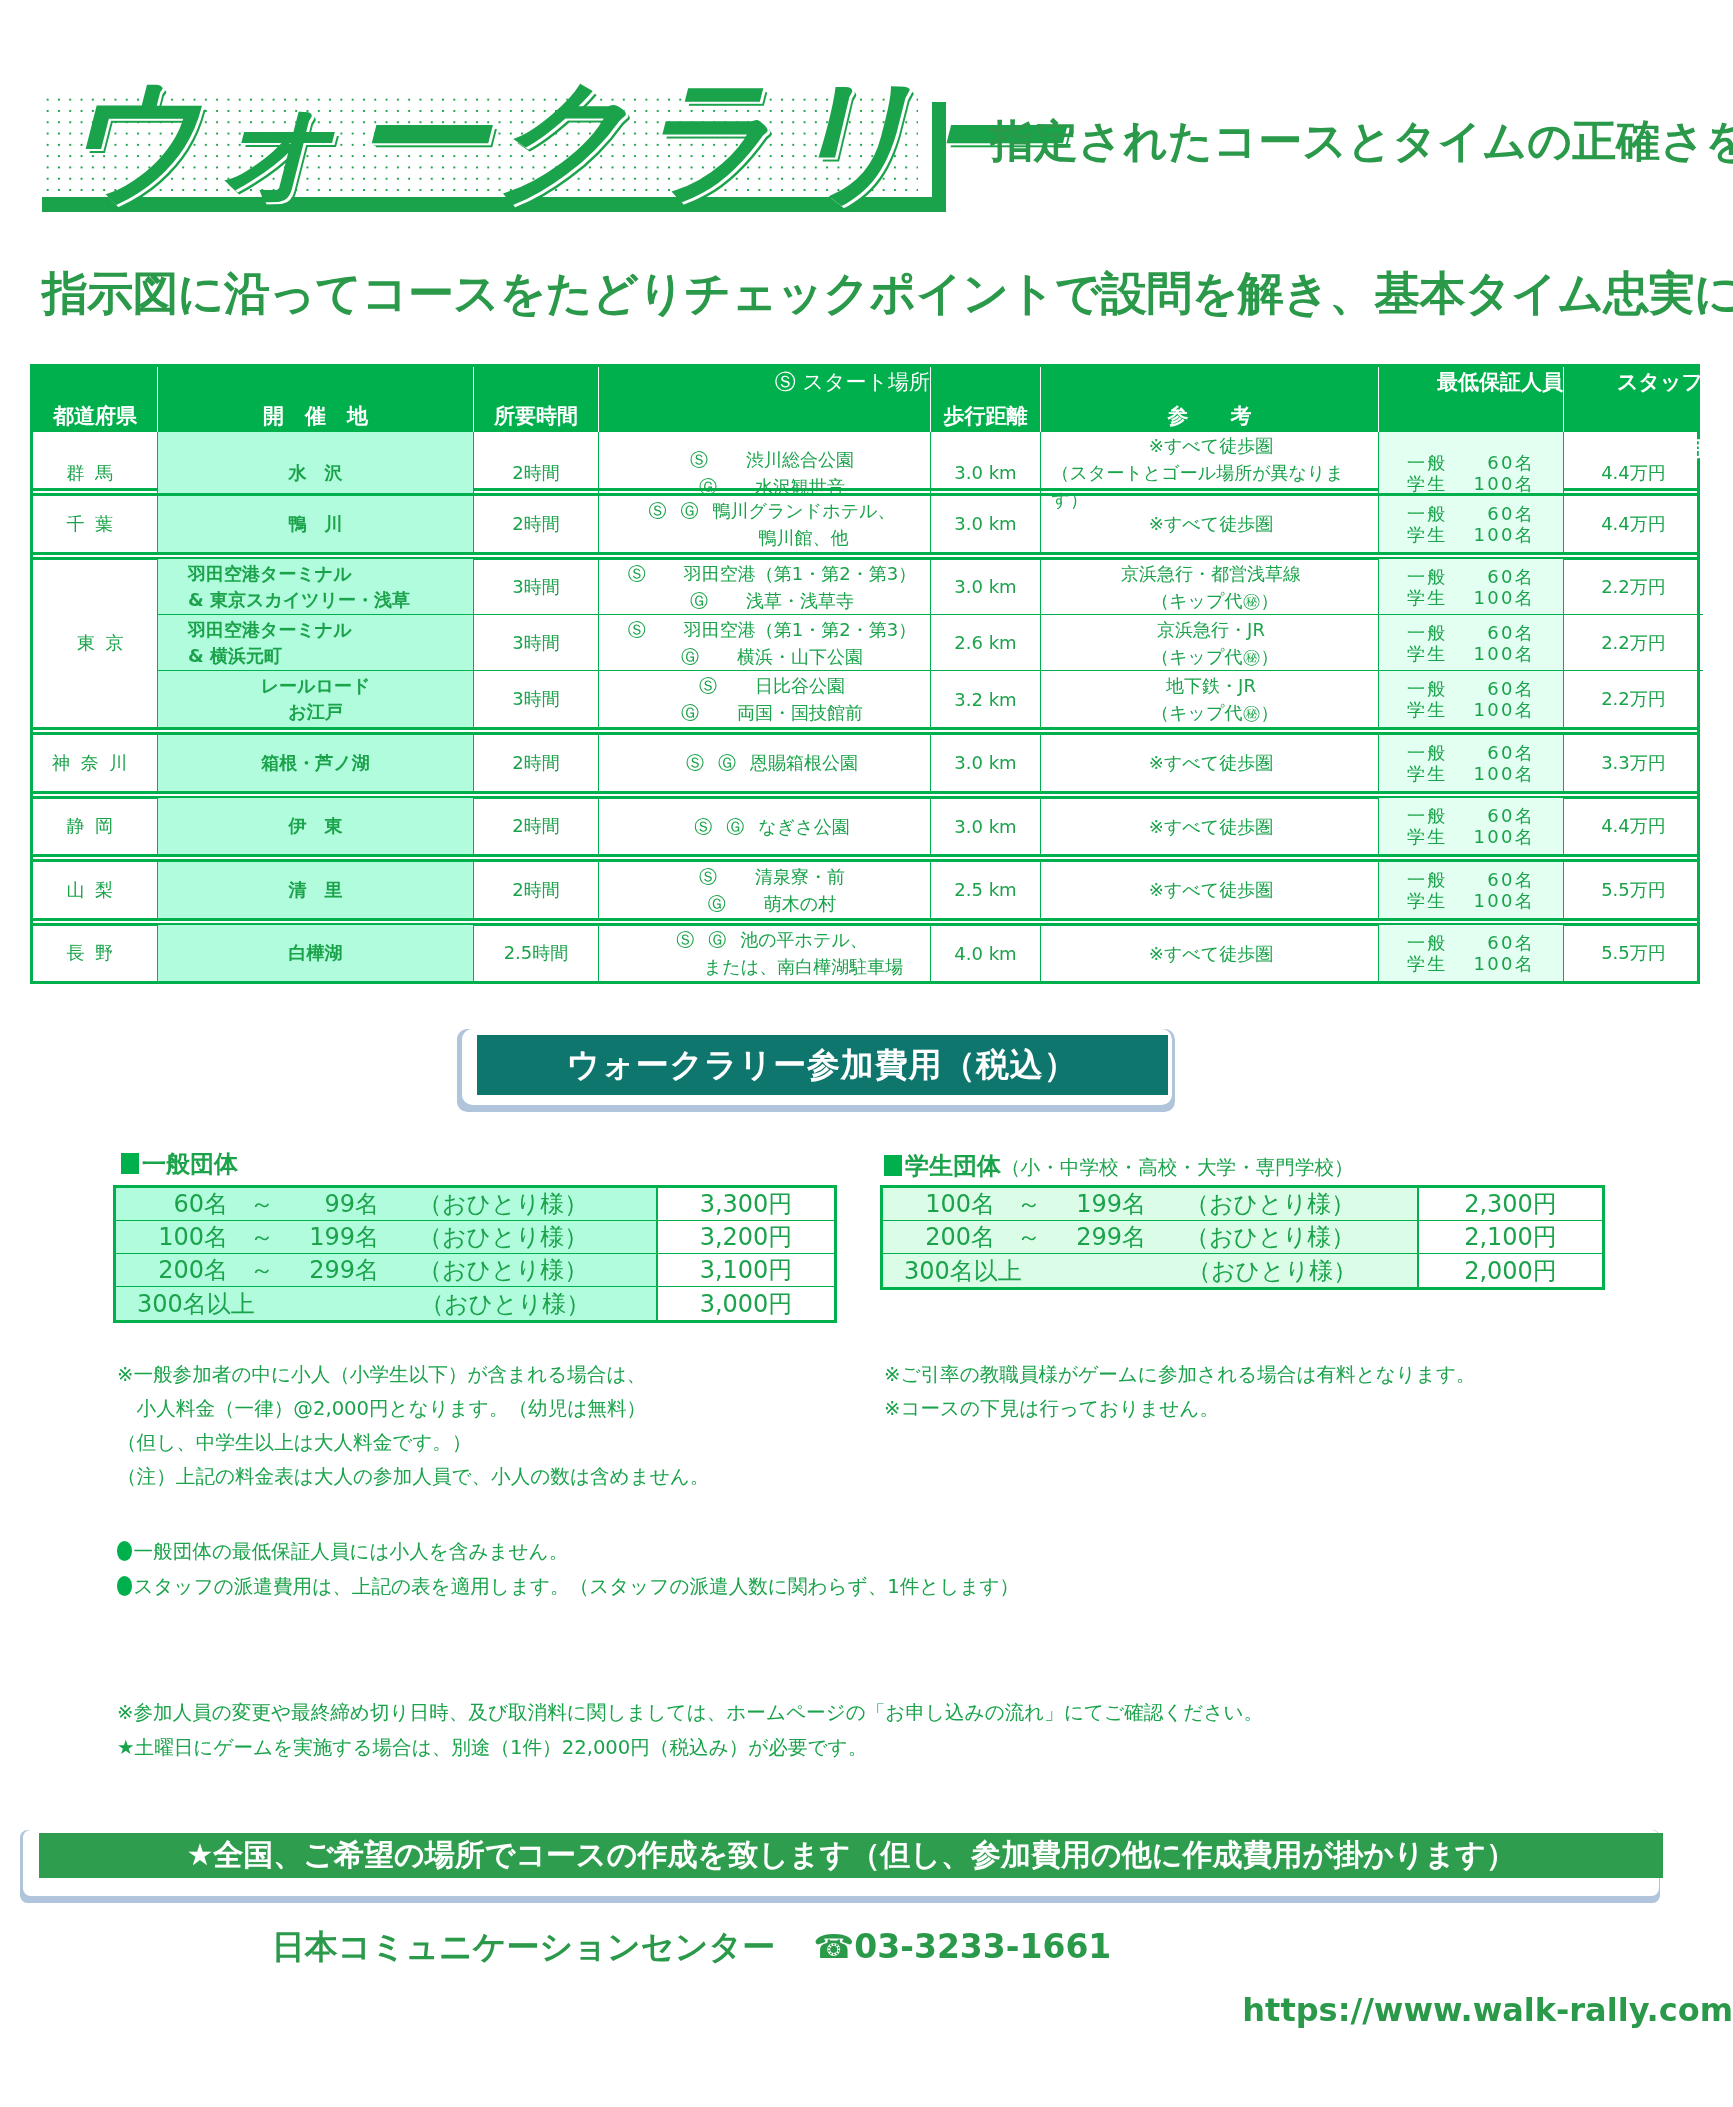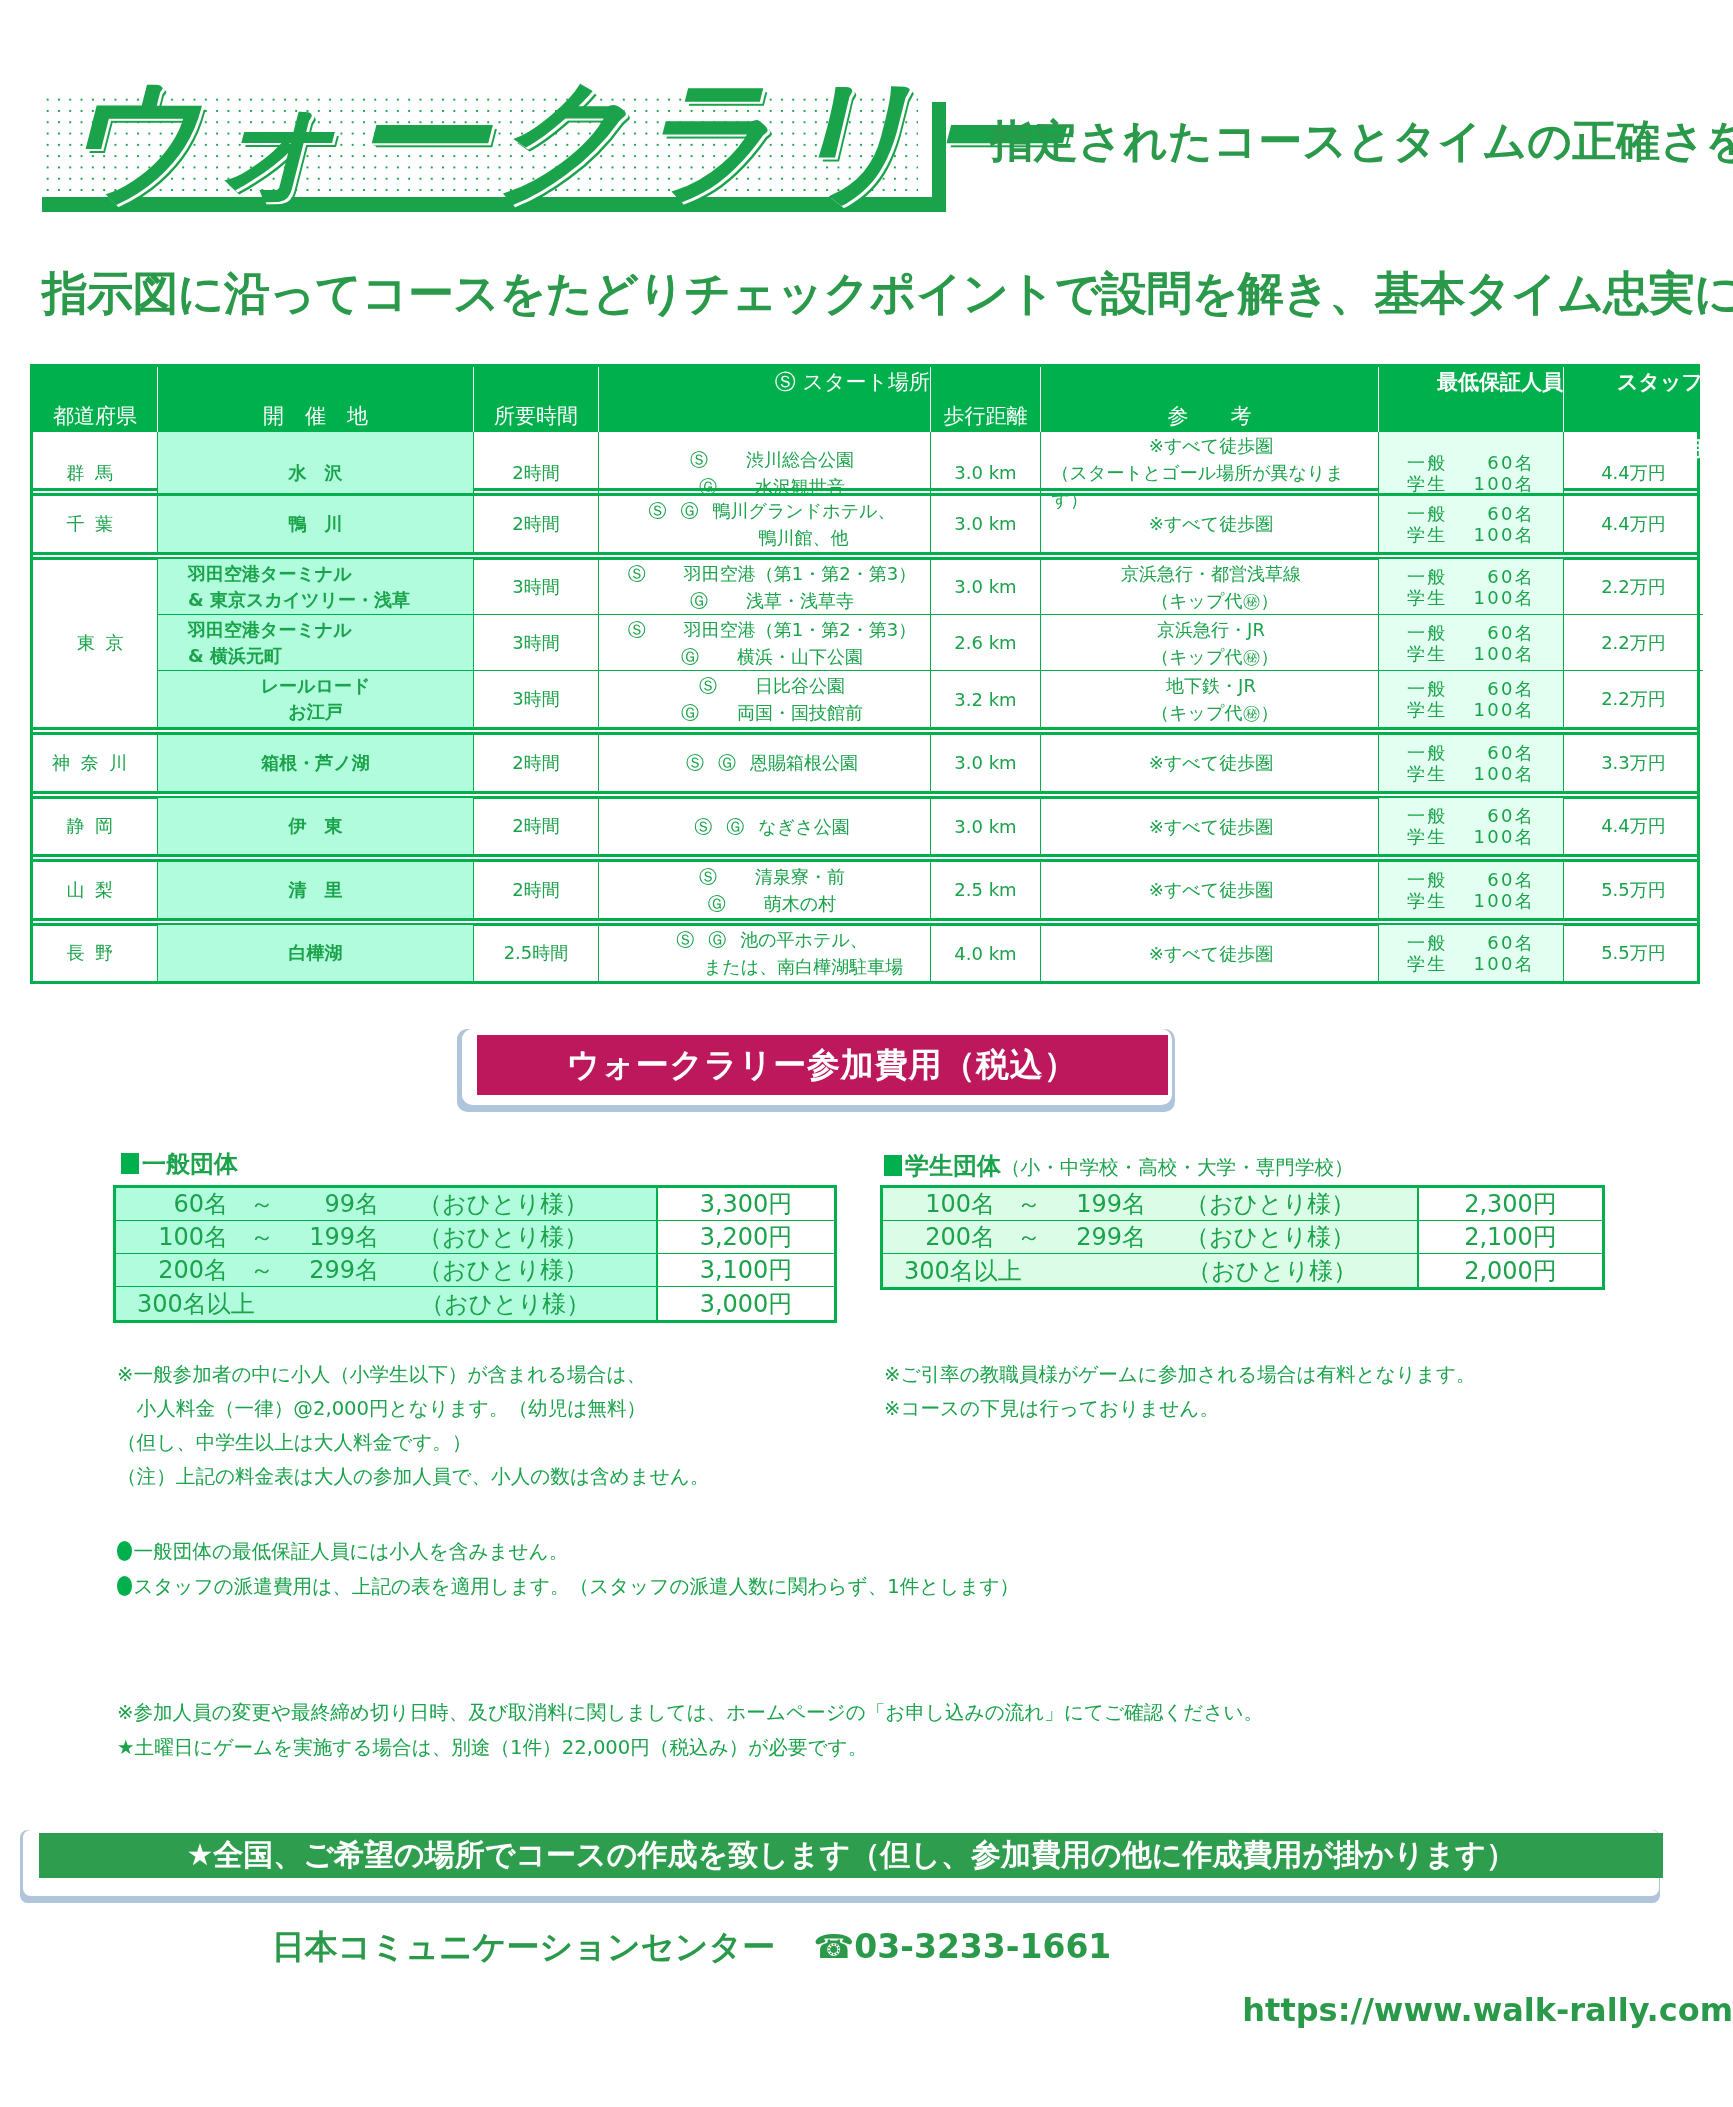--- a/index.html
+++ b/index.html
@@ -35,21 +35,21 @@
   .course-table {
     position: absolute; left: 30px; top: 364px; width: 1670px;
     border: 3px solid #00b04c; border-collapse: separate;
   }
   .ct-header {
     display: grid; height: 65px; background: #00b04c; color: #ffffff;
     grid-template-columns: 125px 316px 125px 332px 110px 338px 185px 139px;
   }
   .ct-header > div {
     display: flex; align-items: center; justify-content: center; text-align: center;
-    font-size: 21px; font-weight: normal; border-right: 1.5px solid #ffffff; line-height: 30px;
+    font-size: 21px; font-weight: bold; border-right: 1.5px solid #ffffff; line-height: 30px;
   }
   .ct-header > div:last-child { border-right: none; }
   .ct-header .sg-head { flex-direction: column; align-items: flex-end; font-weight: normal; gap: 37px; }
   .ct-header .sg-head span { display: block; }
   .ct-header .small { font-weight: normal; font-size: 19.6px; }
 
   .ct-group { border-bottom: 3.8px solid #00b04c; position: relative; }
   .ct-group::after { content: ""; position: absolute; left: 0; right: 0; bottom: -8.3px; height: 3px; background: #00b04c; }
   .ct-group:last-child { border-bottom: none; }
   .ct-group:last-child::after { display: none; }
@@ -77,21 +77,21 @@
   .cell-fee { justify-content: center; }
 
   .pref-span { display: grid; grid-template-columns: 125px 1fr; }
   .pref-span .pref-cell { border-right: 1.5px solid #00b04c; display: flex; align-items: center; justify-content: center; font-size: 18px; letter-spacing: 10.6px; padding-left: 21px; }
   .pref-span .ct-row { grid-template-columns: 316px 125px 332px 110px 338px 185px 139px; }
 
   
   .fee-heading-wrap { position: absolute; left: 457px; top: 1029px; width: 718px; height: 83px;
     border-radius: 10.6px; background: #b0c4dc; }
   .fee-heading-inner { position: absolute; left: 4.5px; top: 0; width: 710px; height: 76px; background: #fff; border-radius: 10.6px; }
-  .fee-heading { position: absolute; left: 15px; top: 6px; width: 691px; height: 60px; background: #be185d;
+  .fee-heading { position: absolute; left: 15px; top: 6px; width: 691px; height: 60px; background: #0f766e;
     color: #fff; font-weight: bold; font-size: 33px; display: flex; align-items: center; justify-content: center; letter-spacing: 0.8px; }
 
   
   .fee-section-title { position: absolute; font-weight: bold; font-size: 24px; color: #1aa34a; white-space: nowrap; }
   .fee-section-title .sq { display: inline-block; width: 18px; height: 21px; background: #00b04c; margin-right: 3px; vertical-align: -2.3px; }
   .fee-section-title .sub { font-weight: normal; font-size: 19.6px; }
   .fee-table { position: absolute; border: 3px solid #00b04c; }
   .fee-row { display: grid; height: 33px; border-bottom: 2.3px solid #00b04c; }
   .fee-row:last-child { border-bottom: none; }
   .fee-row > div { display: flex; align-items: center; font-size: 24px; color: #1aa34a; white-space: nowrap; }

